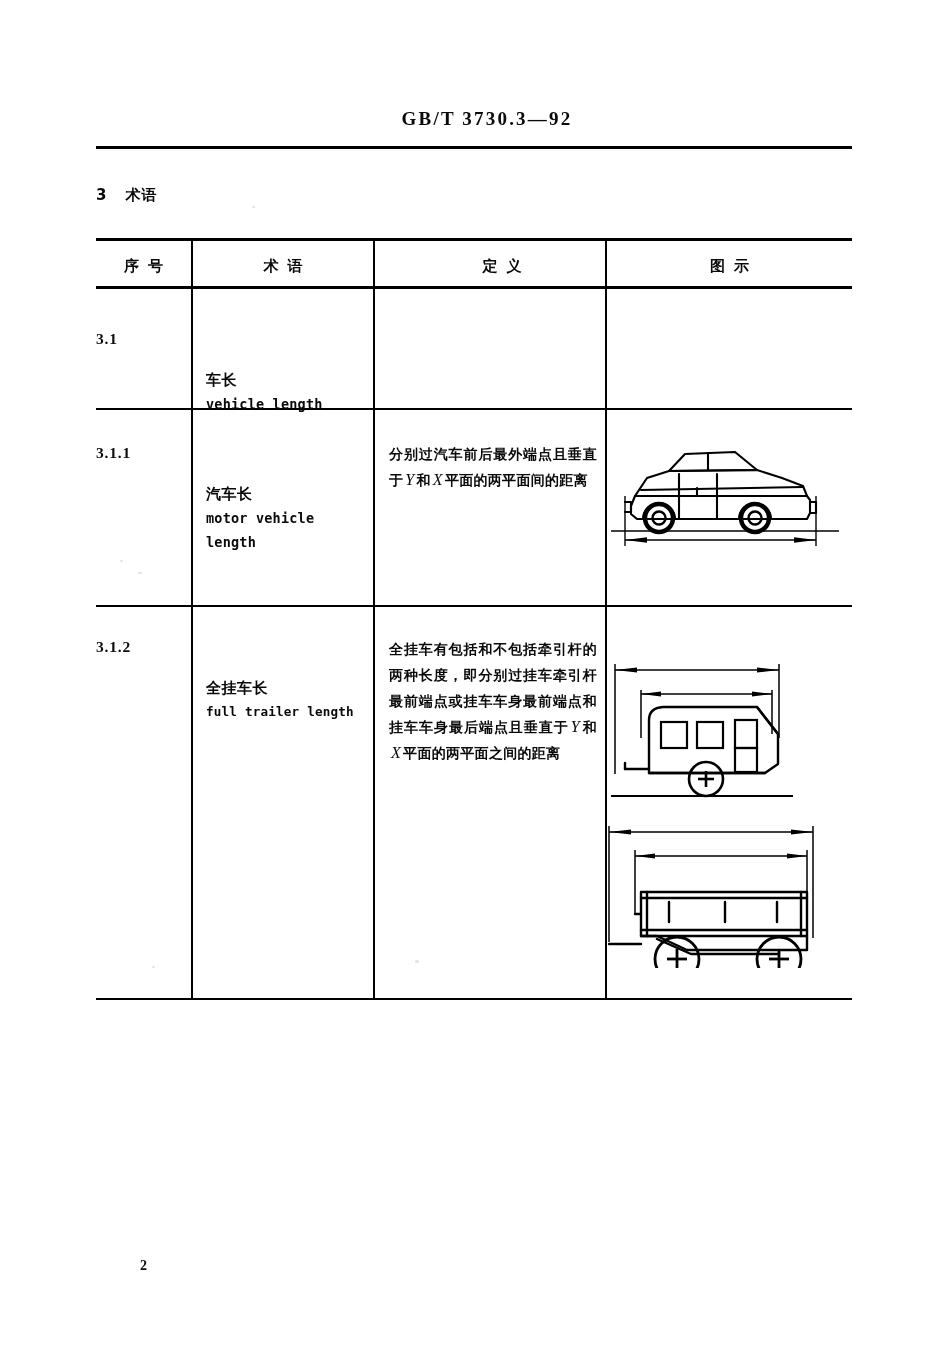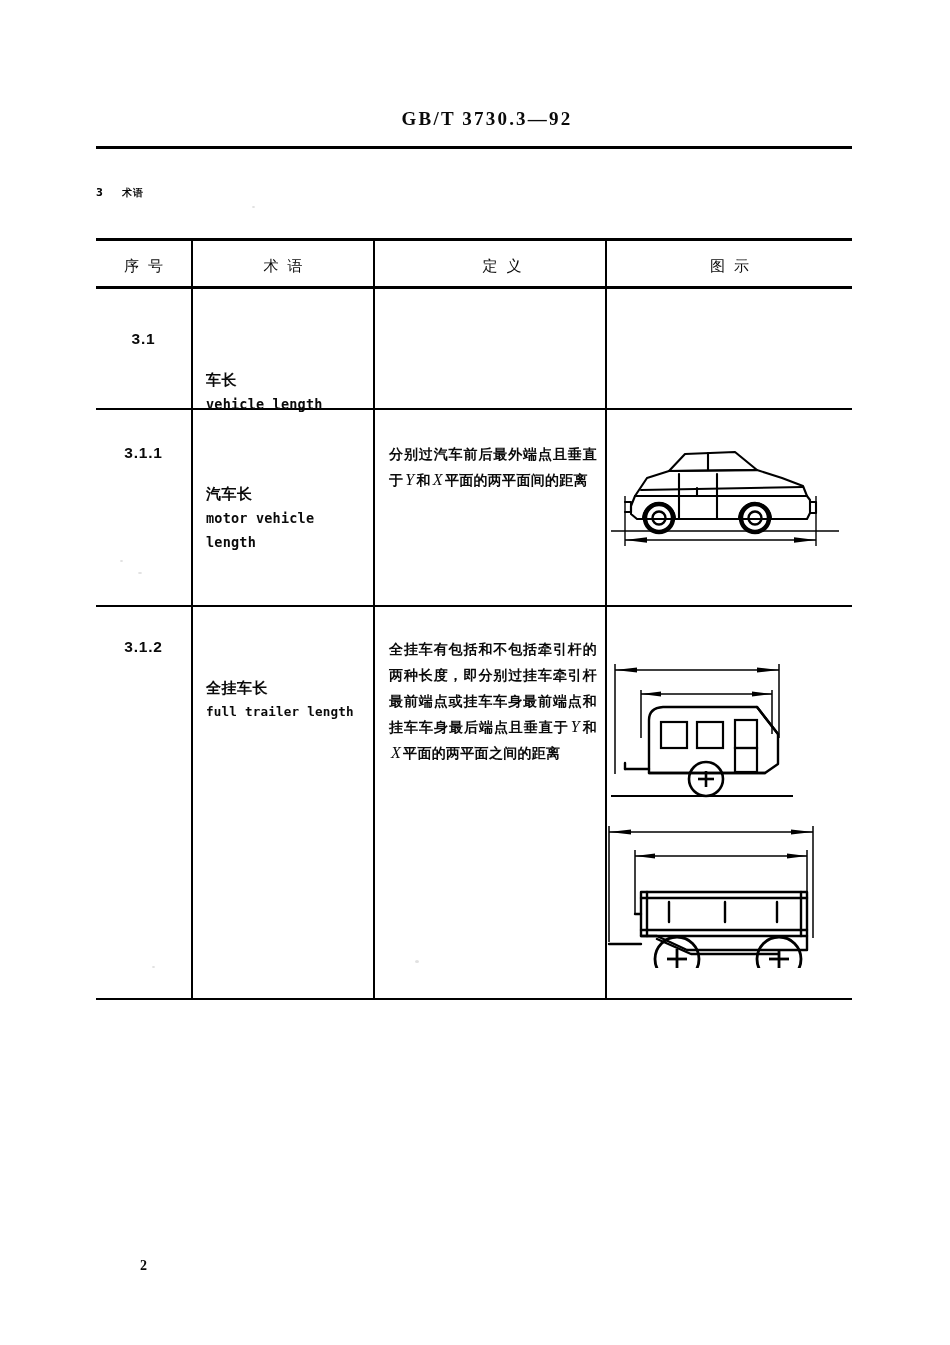--- a/index.html
+++ b/index.html
@@ -34,21 +34,21 @@
     width: 756px; height: 3px;
     background: #000;
   }
 
   
   .section-title {
     position: absolute;
     left: 96px; top: 186px;
     font-family: "DejaVu Sans", sans-serif;
     font-weight: bold;
-    font-size: 10px;
+    font-size: 15px;
     letter-spacing: 1px;
   }
   .section-title .sec-num { margin-right: 18px; }
 
   
   .terms-table {
     position: absolute;
     left: 96px; top: 238px;
     width: 756px;
     height: 762px;
@@ -66,37 +66,36 @@
   .v-1 { left: 95px;  top: 0; width: 1.6px; height: 761px; }
   .v-2 { left: 277px; top: 0; width: 1.6px; height: 761px; }
   .v-3 { left: 509px; top: 0; width: 1.6px; height: 761px; }
 
   
   .col-head {
     position: absolute;
     top: 10px; height: 36px;
     display: flex; align-items: center; justify-content: center;
     font-family: "DejaVu Sans", sans-serif;
-    font-weight: normal;
+    font-weight: bold;
     font-size: 15px;
     letter-spacing: 9px;
     text-indent: 9px;
   }
   .ch-no   { left: 0;   width: 95px; }
   .ch-term { left: 97px; width: 180px; }
   .ch-def  { left: 279px; width: 230px; padding-left: 24px; }
   .ch-fig  { left: 511px; width: 245px; }
 
   
   .cell { position: absolute; }
 
   .c-num {
     left: 0; width: 95px;
-    text-align: center;
-    font-family: Liberation Sans, sans-serif;
+    font-family: Liberation Serif, serif;
     font-weight: bold;
     font-size: 15.5px;
     letter-spacing: 0.8px;
   }
   .c-term {
     left: 110px; width: 170px; margin-top: 42px;
   }
   .c-term .zh {
     font-family: "DejaVu Sans", sans-serif;
     font-weight: bold;

